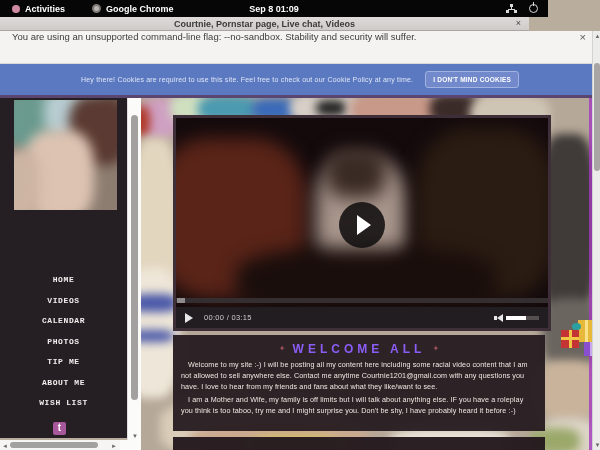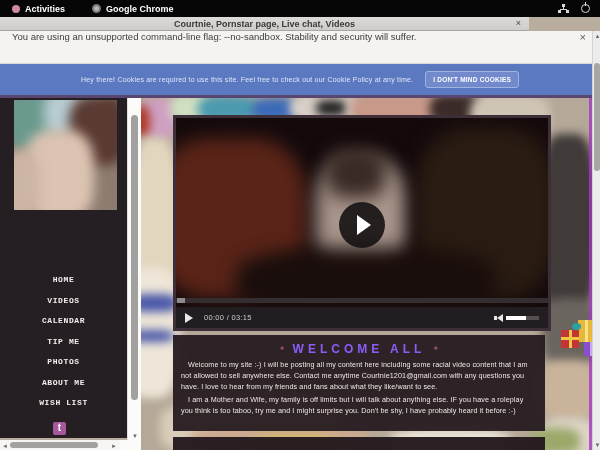--- a/index.html
+++ b/index.html
@@ -1,20 +1,20 @@
 <!DOCTYPE html>
 <html><head>
 <meta charset="utf-8">
 <style>
   * { margin:0; padding:0; box-sizing:border-box; }
   body { background:#444; font-family:"Liberation Sans", sans-serif; }
   .screen { position:relative; width:600px; height:450px; overflow:hidden; background:#b9ad9e; }
 
   
-  .topbar { position:absolute; left:0; top:0; width:600px; height:17px; background:#060606;
+  .topbar { position:absolute; left:0; top:0; width:548px; height:17px; background:#060606;
             display:flex; align-items:center; color:#fff; font-size:9px; font-weight:bold; }
   .topbar .left { display:flex; align-items:center; gap:5px; margin-left:12px; }
   .dot-icon { width:8px; height:8px; border-radius:50%; background:#cf8aa0; }
   .chrome-dot { width:9px; height:9px; border-radius:50%; background:#b9b5b2; border:2px solid #7e7a78; margin-left:22px; }
   .topbar .clock { position:absolute; left:0; right:0; text-align:center; }
   .topbar .right { position:absolute; right:10px; top:0; height:17px; display:flex; align-items:center; gap:12px; }
   .net-icon { width:11px; height:9px; position:relative; }
   .net-icon i { position:absolute; background:#d8d8d8; }
   .net-icon .n1 { width:3px; height:3px; left:4px; top:0; }
   .net-icon .n2 { width:3px; height:3px; left:0; bottom:0; }
@@ -123,20 +123,21 @@
 
 <div class="screen">
 
   <div class="topbar">
     <div class="left">
       <span class="dot-icon"></span>
       <span>Activities</span>
       <span class="chrome-dot"></span>
       <span>Google Chrome</span>
     </div>
+    <div class="clock">Sep 8  01:09</div>
     <div class="right">
       <span class="net-icon">
           <i class="n1"></i>
           <i class="n2"></i>
           <i class="n3"></i>
           <i class="n4"></i>
           <i class="n5"></i>
         </span>
       <span class="pwr-icon"></span>
     </div>
@@ -239,22 +240,22 @@
         <div class="blob" style="left:-10px;top:-10px;width:60px;height:60px;background:#6a9a8e;"></div>
         <div class="blob" style="left:30px;top:-12px;width:60px;height:50px;background:#b8cdd2;"></div>
         <div class="blob" style="left:55px;top:-5px;width:60px;height:70px;background:#5a3a32;"></div>
         <div class="blob" style="left:10px;top:30px;width:70px;height:90px;background:#dcc3b2;"></div>
         <div class="blob" style="left:-14px;top:50px;width:40px;height:70px;background:#cdb5a4;"></div>
       </div>
       <div class="menu">
         <div class="menu-item">HOME</div>
         <div class="menu-item">VIDEOS</div>
         <div class="menu-item">CALENDAR</div>
+        <div class="menu-item">PHOTOS</div>
         <div class="menu-item">TIP ME</div>
-        <div class="menu-item">PHOTOS</div>
         <div class="menu-item">ABOUT ME</div>
         <div class="menu-item">WISH LIST</div>
       </div>
       <div class="tumblr">t</div>
     </div>
 
     <div class="side-vscroll">
       <div class="side-vthumb"></div>
       <span class="sb-arrow">▼</span>
     </div>

